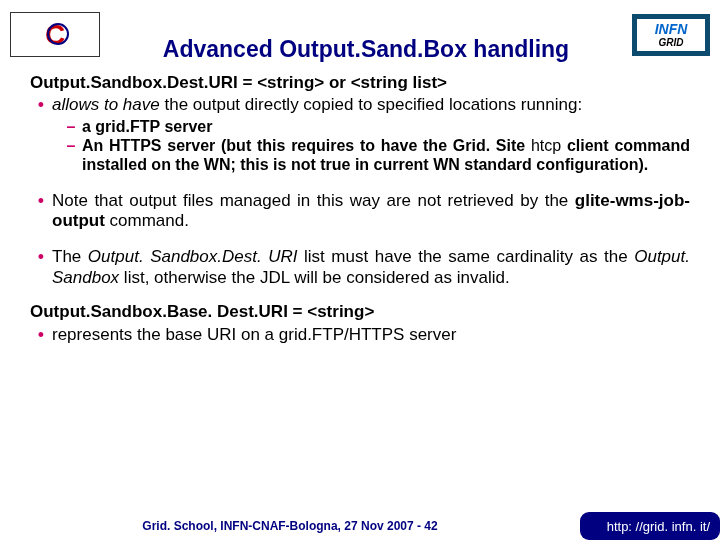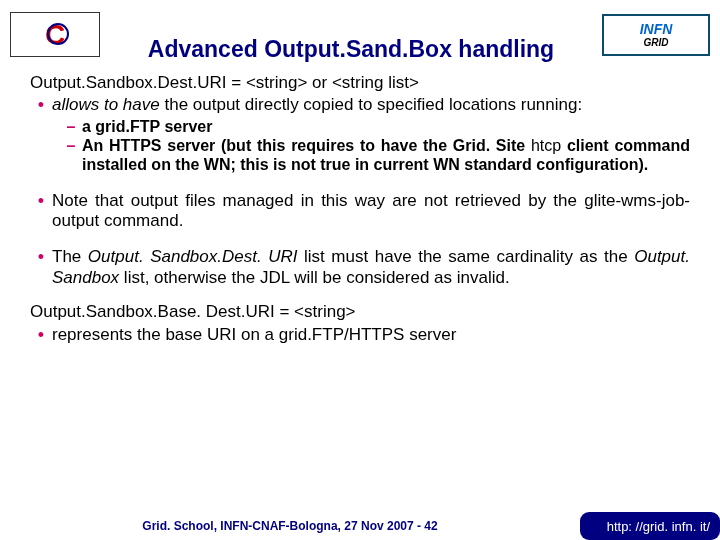--- a/index.html
+++ b/index.html
@@ -30,39 +30,39 @@
   .bigC::after { content:''; position:absolute; width:18px; height:18px; border:2px solid navy; border-radius:50%; right:-4px; top:4px; }
   .title {
     flex: 1;
     font-size: 23px;
     font-weight: bold;
     color: #000080;
     text-align: center;
     margin-top: 30px;
   }
   .logo-right {
-    width: 108px;
+    width: 78px;
     height: 42px;
-    border: 2px solid #0c4a6e;
+    border: 5px solid #0c4a6e;
     display:flex;
     flex-direction:column;
     align-items:center;
     justify-content:center;
     font-size:9px;
     color:#0066cc;
     font-weight:bold;
     font-style:italic;
   }
   .content {
     padding: 8px 30px 0 30px;
     font-size: 17px;
     line-height: 1.2;
     color: #000;
   }
-  .bold { font-weight: normal; }
+  .bold { font-weight: bold; }
   .ital { font-style: italic; margin-top: 12px; }
   .bullet {
     display: flex;
     margin-top: 2px;
   }
   .bullet-dot {
     color: #cc0066;
     font-size: 18px;
     width: 22px;
     flex-shrink: 0;

